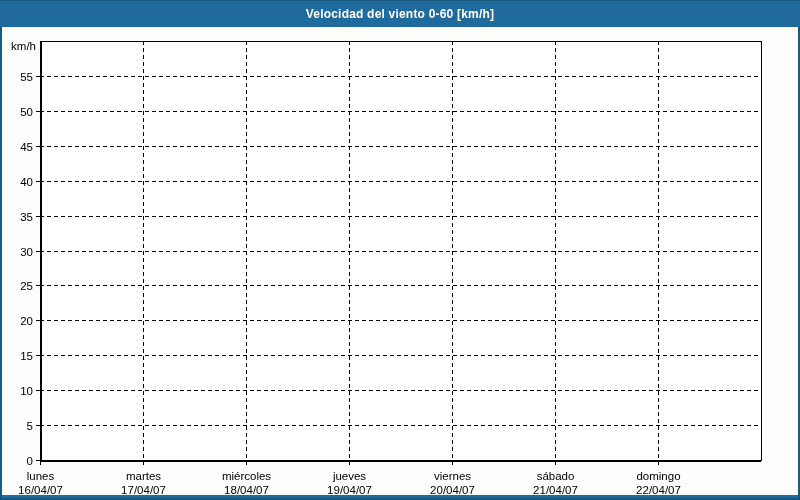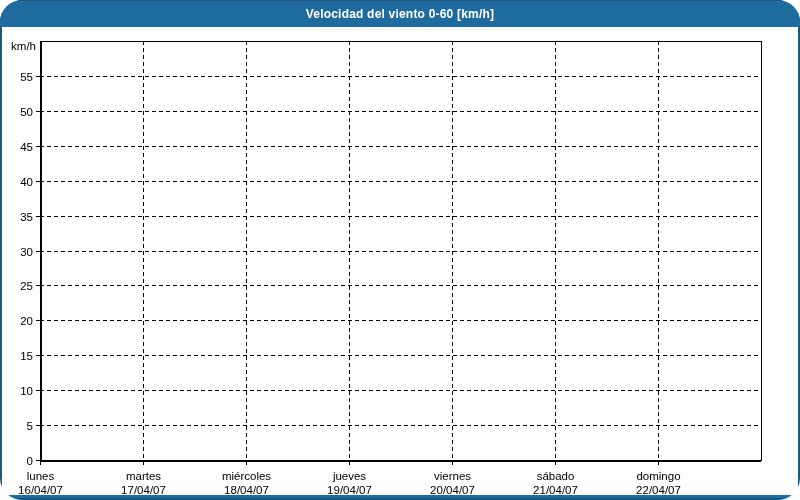--- a/index.html
+++ b/index.html
@@ -1,20 +1,19 @@
 <!DOCTYPE html>
 <html><head>
 <meta charset="utf-8">
 <style>
   html,body{margin:0;padding:0;background:#ffffff;}
   #root{
     position:relative;width:800px;height:500px;overflow:hidden;
     background:var(--bg,#fdfefc);
     font-family:"Liberation Sans",sans-serif;
-    border-radius:22px;
   }
   .titlebar{
     position:absolute;left:0;top:0;width:800px;height:27px;
     background:var(--titlebar,#1f6b9e);
     border-top:1px solid var(--frame,#1a577d);
     box-sizing:border-box;
     display:flex;align-items:center;justify-content:center;
   }
   .titlebar span{
     color:#ffffff;font-weight:bold;font-size:12px;letter-spacing:.2px;

